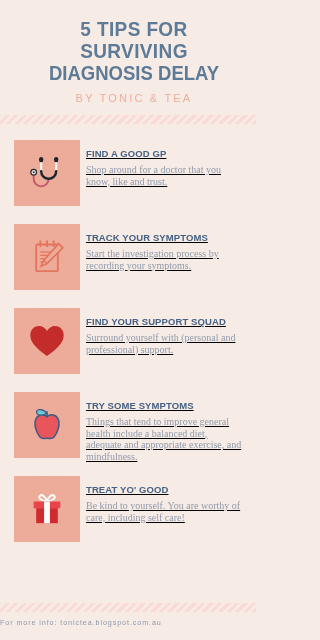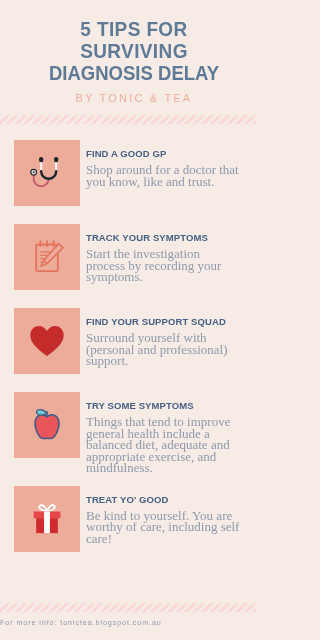--- a/index.html
+++ b/index.html
@@ -63,20 +63,21 @@
   }
   .divider-bottom {
     position: absolute;
     left: 0;
     top: 603px;
   }
 
   
   .tips {
     padding: 10px 0 0 0;
+    text-decoration: underline;
   }
   .tip {
     display: flex;
     align-items: flex-start;
     padding: 0 8px 0 8px;
     margin-bottom: 6px;
   }
   .blob-wrap {
     width: 78px;
     min-width: 78px;
@@ -114,21 +115,21 @@
     color: #456183;
     font-weight: bold;
     font-size: 9.5px;
     letter-spacing: 0.1px;
     line-height: 11px;
     margin-bottom: 5px;
     font-family: "Liberation Sans Narrow", "Liberation Sans", sans-serif;
   }
   .tip-body {
     color: #8E9AAB;
-    font-size: 13px;
+    font-size: 10px;
     line-height: 11.5px;
     font-family: "Liberation Serif", serif;
   }
 
   
   .footer {
     position: absolute;
     left: 0;
     top: 618px;
     width: 100%;

